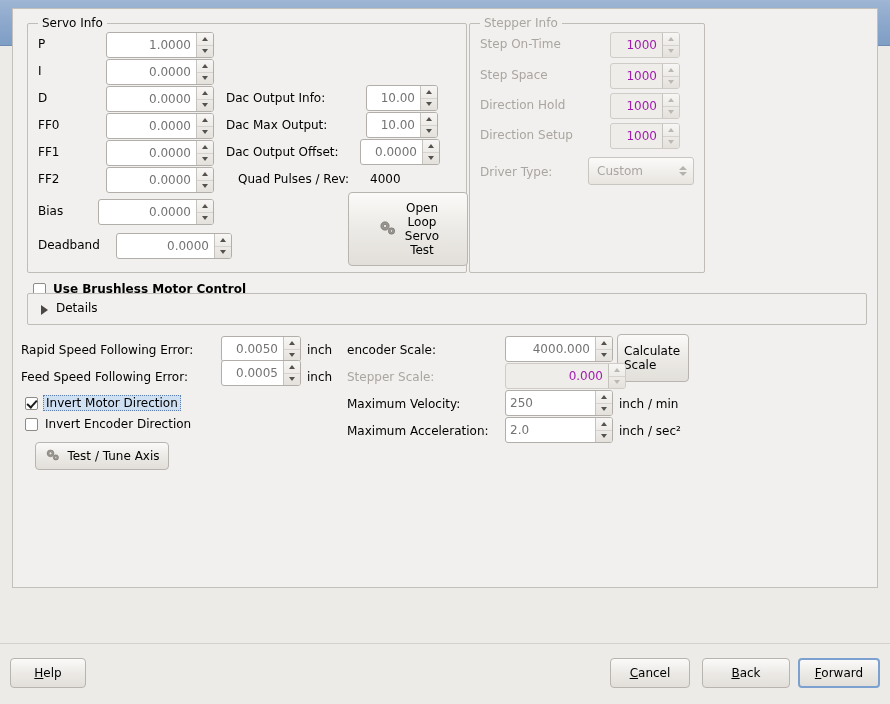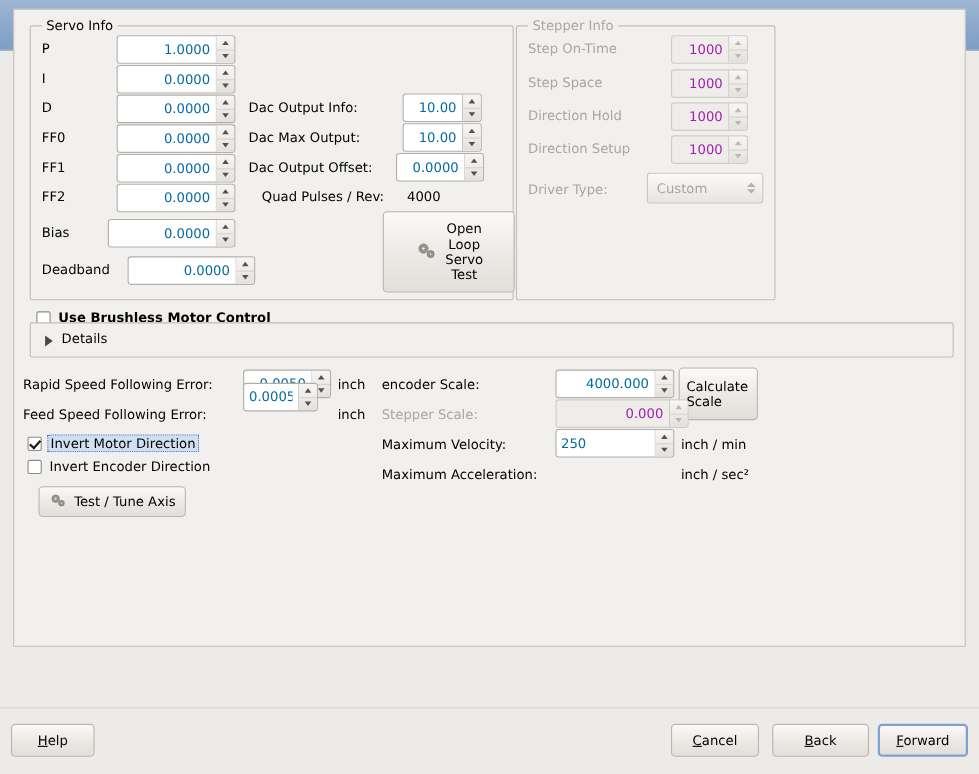--- a/index.html
+++ b/index.html
@@ -87,21 +87,21 @@
   }
   .spin input {
     flex: 1 1 auto;
     border: none;
     outline: none;
     background: transparent;
     font-family: "DejaVu Sans", "Liberation Sans", sans-serif;
     font-size: 12px;
     text-align: right;
     padding: 0 5px 0 4px;
-    color: #0369a1;
+    color: #737373;
     min-width: 0;
   }
   .spin.dis {
     background: #efedea;
     border-color: #cfccc7;
   }
   .spin.dis input { color: #a21caf; }
   .spin .btns {
     width: 16px;
     flex: 0 0 16px;
@@ -447,21 +447,21 @@
     <div class="spin" style="left:208px; top:327px; width:80px;">
       <input readonly="" value="0.0050" style="">
       <div class="btns">
           <div class="b up"></div>
           <div class="b dn"></div>
         </div>
     </div>
     <span class="lbl" style="left:294px; top:334px;">inch</span>
 
     <span class="lbl" style="left:8px; top:361px;">Feed Speed Following Error:</span>
-    <div class="spin" style="left:208px; top:339px; width:68px;">
+    <div class="spin" style="left:208px; top:351px; width:80px;">
       <input readonly="" value="0.0005" style="">
       <div class="btns">
           <div class="b up"></div>
           <div class="b dn"></div>
         </div>
     </div>
     <span class="lbl" style="left:294px; top:361px;">inch</span>
 
     <div class="chk checked" style="left:12px; top:386px;">
       <span class="box"></span>
@@ -513,20 +513,27 @@
     <div class="spin" style="left:492px; top:381px; width:108px;">
       <input readonly="" style="text-align: left;" value="250">
       <div class="btns">
           <div class="b up"></div>
           <div class="b dn"></div>
         </div>
     </div>
     <span class="lbl" style="left:606px; top:388px;">inch / min</span>
 
     <span class="lbl" style="left:334px; top:415px;">Maximum Acceleration:</span>
+    <div class="spin" style="left:492px; top:408px; width:108px;">
+      <input readonly="" style="text-align: left;" value="2.0">
+      <div class="btns">
+          <div class="b up"></div>
+          <div class="b dn"></div>
+        </div>
+    </div>
     <span class="lbl" style="left:606px; top:415px;">inch / sec²</span>
 
   </div>
 
   <div class="bottombar">
     <div class="btn" style="left:10px; top:14px; width:76px; height:30px;">
       <span><u>H</u>elp</span>
     </div>
     <div class="btn" style="left:610px; top:14px; width:80px; height:30px;">
       <span><u>C</u>ancel</span>

